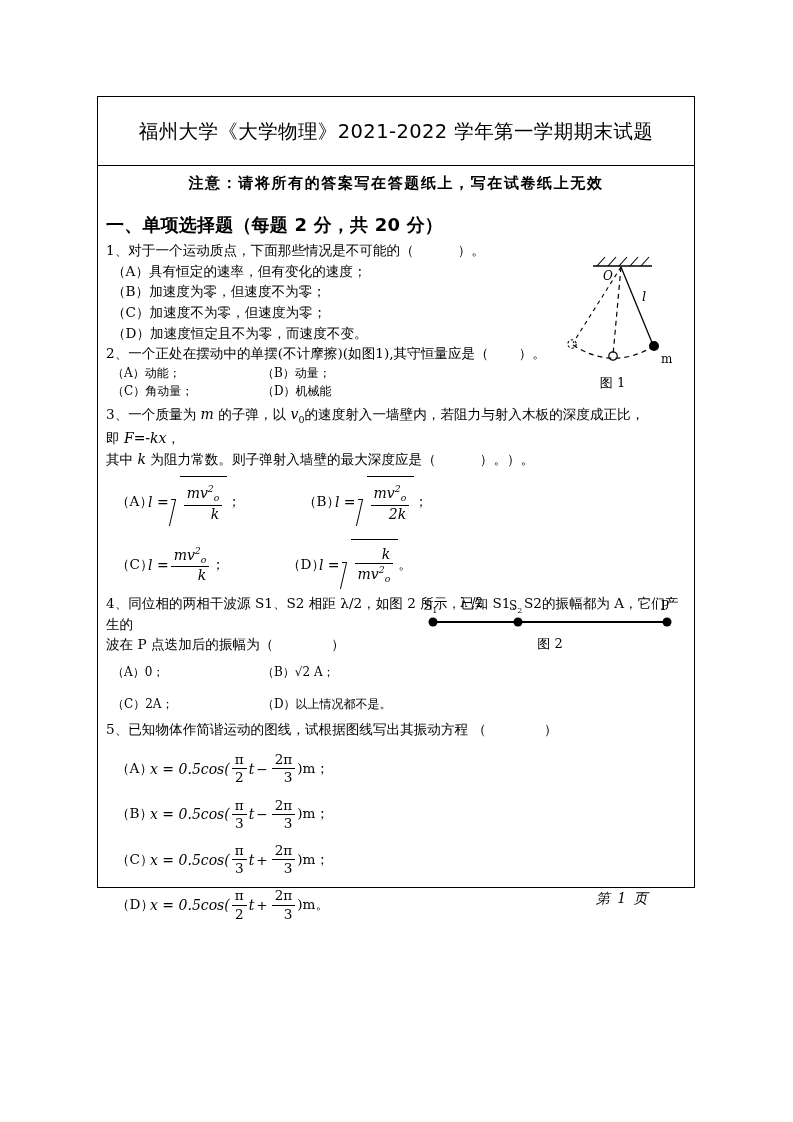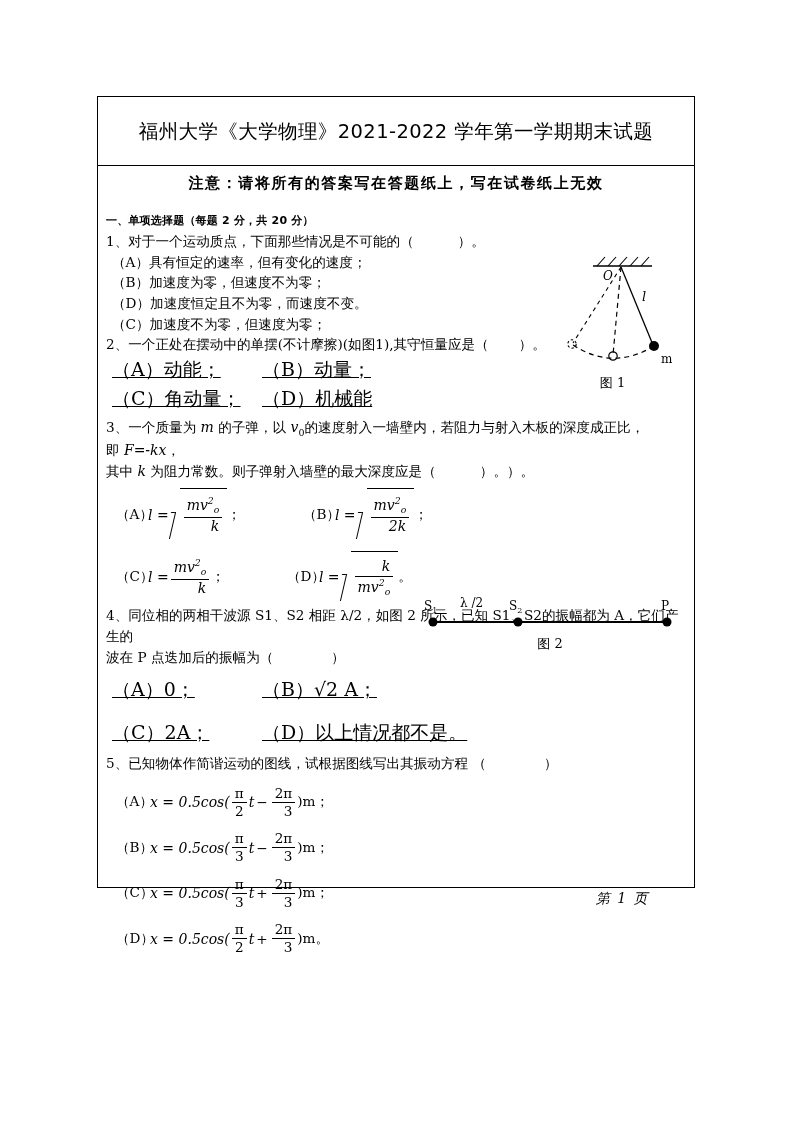--- a/index.html
+++ b/index.html
@@ -66,43 +66,42 @@
   #content {
     position: absolute;
     left: 8px;
     top: 116px;
     width: 582px;
   }
 
   .section-head {
     font-family: "DejaVu Sans", "Liberation Sans", sans-serif;
     font-weight: bold;
-    font-size: 11px;
+    font-size: 18px;
     margin: 0 0 3px 0;
     letter-spacing: 0.2px;
   }
 
   .q-text {
     font-size: 13.6px;
     line-height: 1.52;
     margin: 0;
   }
 
   .opt-line {
     font-size: 13.6px;
     line-height: 1.52;
     margin: 0;
     padding-left: 6px;
   }
   .opt-2col {
     display: flex;
     padding-left: 6px;
-    font-size: 19px;
+    font-size: 12px;
     line-height: 1.52;
-    text-decoration: underline;
   }
   .opt-2col > span:first-child { width: 150px; flex: none; }
 
   .blank-gap { display: inline-block; width: 44px; }
   .blank-gap-sm { display: inline-block; width: 30px; }
   .blank-gap-lg { display: inline-block; width: 58px; }
 
   
   .math {
     font-family: "DejaVu Serif", "Liberation Serif", serif;
@@ -235,22 +234,22 @@
 
   <div id="content">
 
     <div class="section-head">一、单项选择题（每题 2 分，共 20 分）</div>
 
     <div class="q-text">
       <span>1、</span><span>对于一个运动质点，下面那些情况是不可能的（</span><span class="blank-gap"></span><span>）。</span>
     </div>
     <div class="opt-line">（A）具有恒定的速率，但有变化的速度；</div>
     <div class="opt-line">（B）加速度为零，但速度不为零；</div>
+    <div class="opt-line">（C）加速度不为零，但速度为零；</div>
     <div class="opt-line">（D）加速度恒定且不为零，而速度不变。</div>
-    <div class="opt-line">（C）加速度不为零，但速度为零；</div>
 
     <div class="q-text">
       <span>2、</span><span>一个正处在摆动中的单摆(不计摩擦)(如图1),其守恒量应是（</span><span class="blank-gap-sm"></span><span>）。</span>
     </div>
     <div class="opt-2col">
       <span>（A）动能；</span>
       <span>（B）动量；</span>
     </div>
     <div class="opt-2col">
       <span>（C）角动量；</span>

